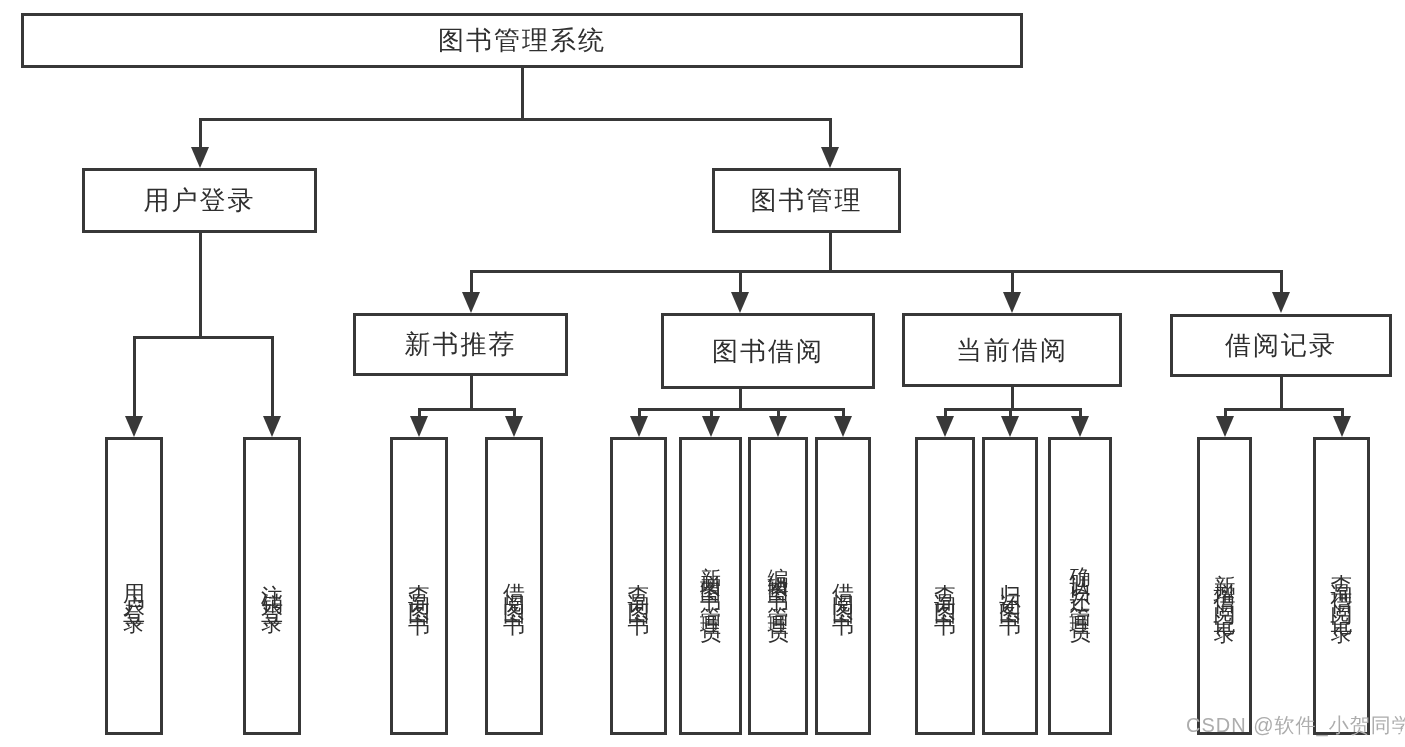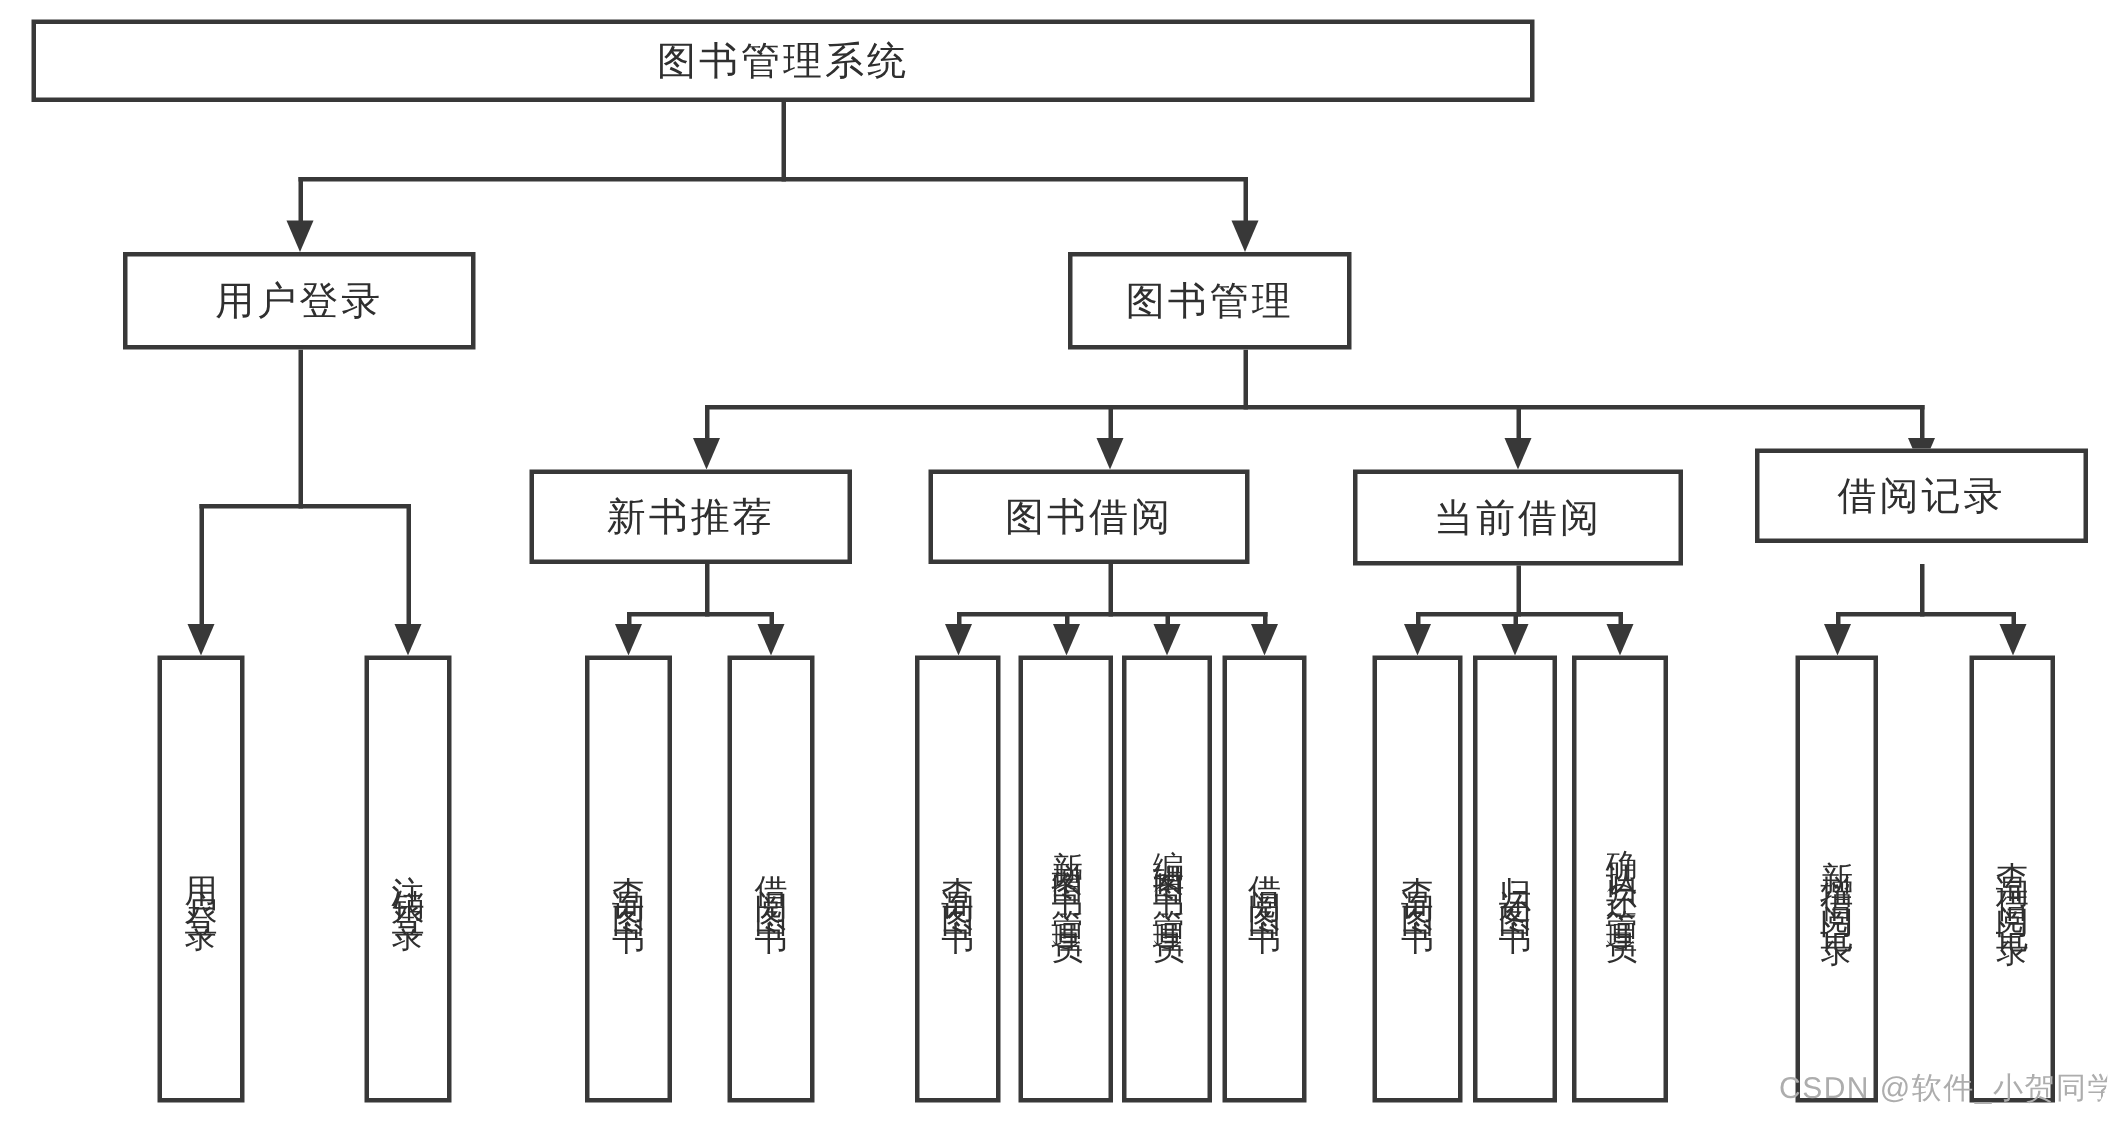--- a/index.html
+++ b/index.html
@@ -122,27 +122,27 @@
       </div>
       <div class="node node-h" style="left: 82px; top: 168px; width: 235px; height: 65px;">
         <span class="label">用户登录</span>
       </div>
       <div class="node node-h" style="left: 712px; top: 168px; width: 189px; height: 65px;">
         <span class="label">图书管理</span>
       </div>
       <div class="node node-h" style="left: 353px; top: 313px; width: 215px; height: 63px;">
         <span class="label">新书推荐</span>
       </div>
-      <div class="node node-h" style="left: 619px; top: 313px; width: 214px; height: 63px;">
+      <div class="node node-h" style="left: 661px; top: 313px; width: 214px; height: 76px;">
         <span class="label">图书借阅</span>
       </div>
-      <div class="node node-h" style="left: 902px; top: 313px; width: 220px; height: 64px; text-align: center;">
+      <div class="node node-h" style="left: 902px; top: 313px; width: 220px; height: 74px; text-align: center;">
         <span class="label">当前借阅</span>
       </div>
-      <div class="node node-h" style="left: 1170px; top: 299px; width: 222px; height: 63px;">
+      <div class="node node-h" style="left: 1170px; top: 314px; width: 222px; height: 63px;">
         <span class="label">借阅记录</span>
       </div>
       <div class="node node-v" style="left: 105px; top: 437px; width: 58px; height: 298px;">
         <span class="label">用户登录</span>
       </div>
       <div class="node node-v" style="left: 243px; top: 437px; width: 58px; height: 298px;">
         <span class="label">注销登录</span>
       </div>
       <div class="node node-v" style="left: 390px; top: 437px; width: 58px; height: 298px;">
         <span class="label">查询图书</span>

